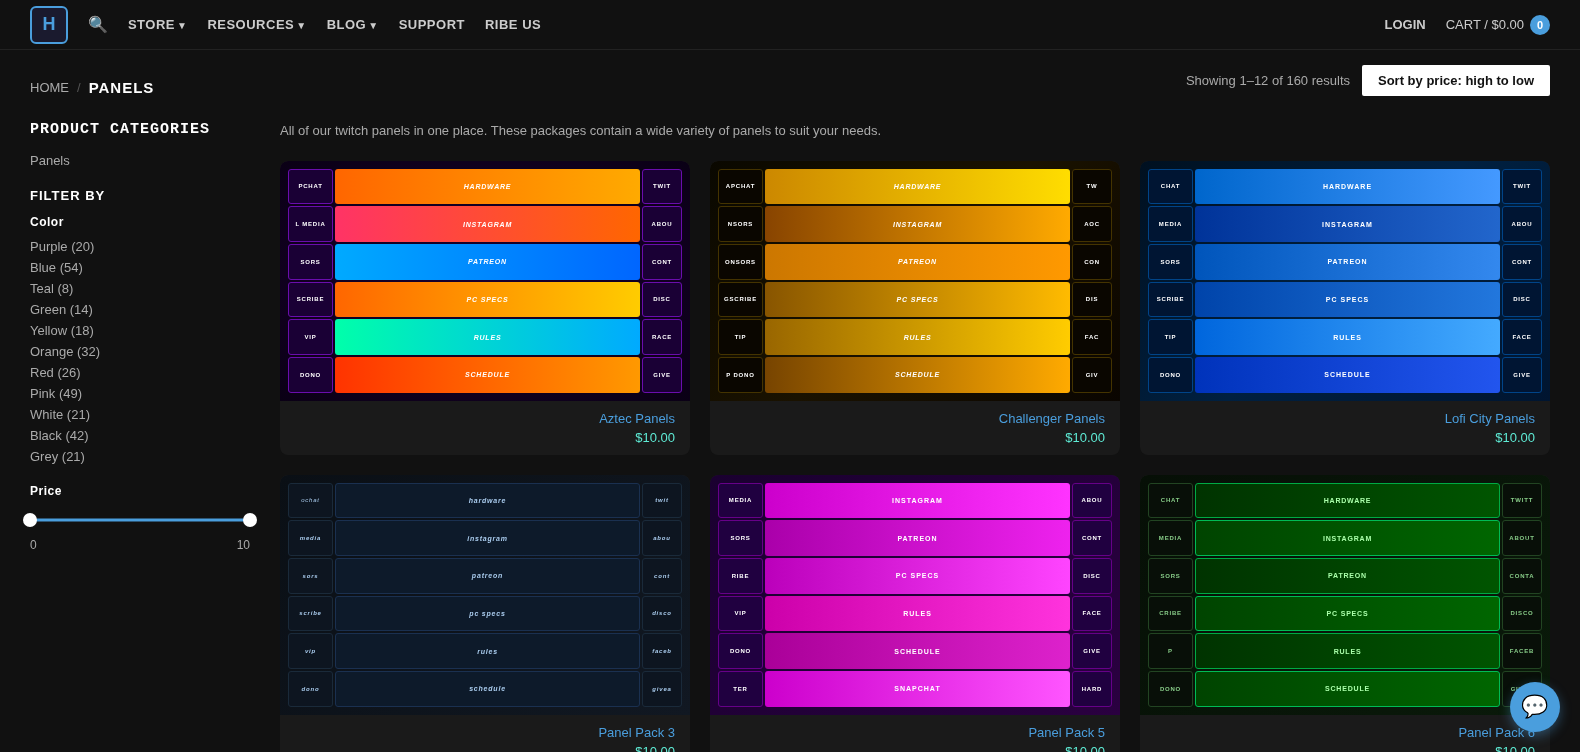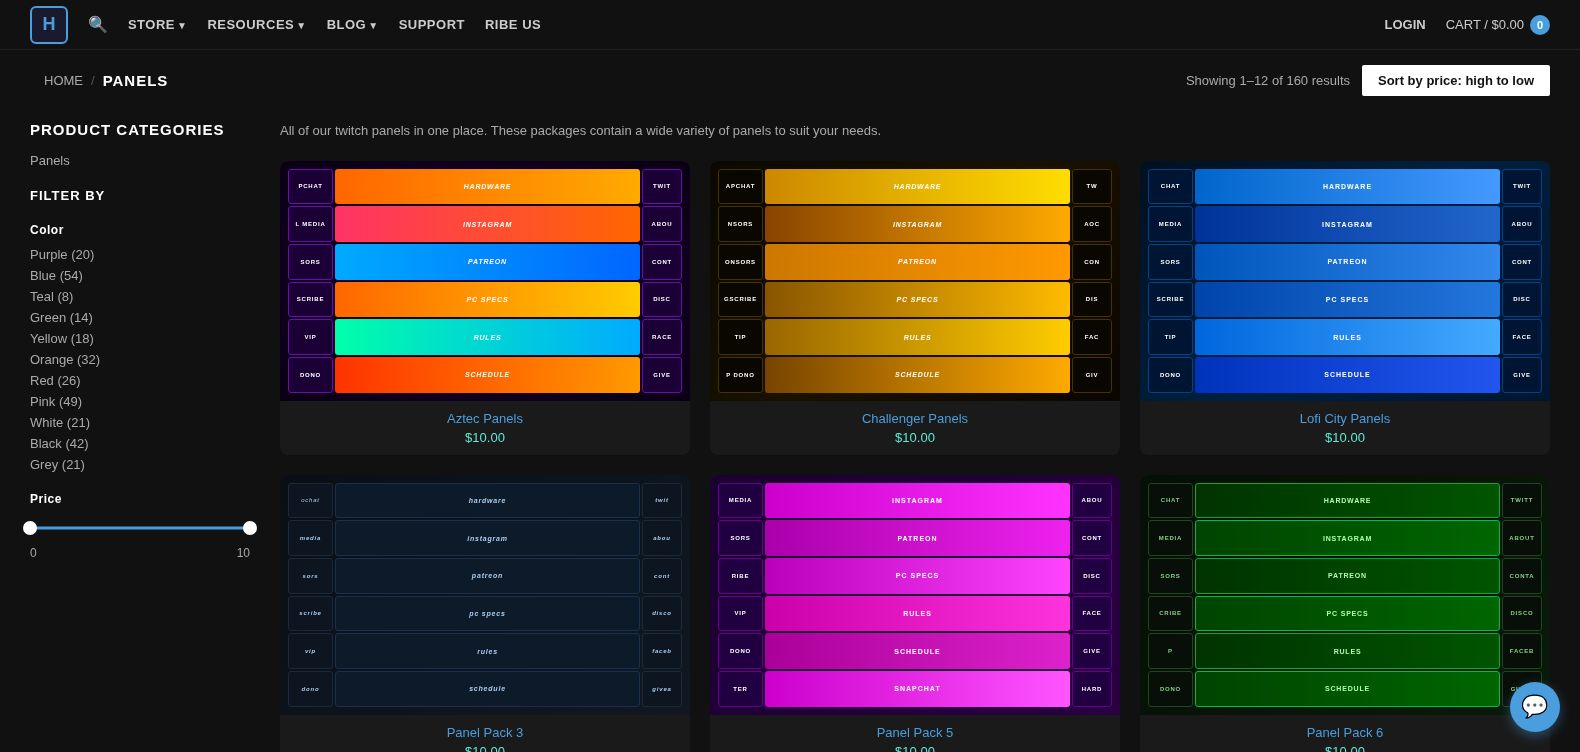--- a/index.html
+++ b/index.html
@@ -89,23 +89,23 @@
 
     
     .main-container {
       display: flex;
       padding: 20px 30px;
       gap: 30px;
     }
 
     
     .breadcrumb-area {
-      padding: 15px 30px 5px 44px;
-      display: flex;
-      align-items: center;
+      padding: 15px 30px 5px 30px;
+      display: flex;
+      align-items: flex-end;
       justify-content: space-between;
     }
     .breadcrumb {
       display: flex;
       align-items: center;
       gap: 8px;
       font-size: 13px;
     }
     .breadcrumb-home {
       color: #aaa;
@@ -144,33 +144,34 @@
     .sidebar {
       width: 220px;
       flex-shrink: 0;
     }
     .sidebar-section-title {
       color: #fff;
       font-size: 15px;
       font-weight: 700;
       letter-spacing: 1px;
       margin-bottom: 15px;
+      font-family: Liberation Mono, monospace;
     }
     .sidebar-category-item {
       color: #aaa;
       font-size: 13px;
       margin-bottom: 8px;
       cursor: pointer;
     }
     .filter-title {
       color: #fff;
       font-size: 13px;
       font-weight: 700;
       letter-spacing: 1px;
-      margin: 20px 0 20px 0;
+      margin: 20px 0 12px 0;
     }
     .filter-sub {
       color: #fff;
       font-size: 12px;
       font-weight: 700;
       letter-spacing: 0.5px;
       margin-bottom: 10px;
     }
     .color-item {
       color: #aaa;
@@ -236,21 +237,21 @@
     }
     .product-card {
       background: #1a1a1a;
       border-radius: 8px;
       overflow: hidden;
       cursor: pointer;
     }
 
     .product-info {
       padding: 10px 15px;
-      text-align: center;
+      text-align: right;
     }
     .product-name {
       color: #4a9edd;
       font-size: 13px;
       margin-bottom: 4px;
       cursor: pointer;
     }
     .product-price {
       color: #5eead4;
       font-size: 13px;

